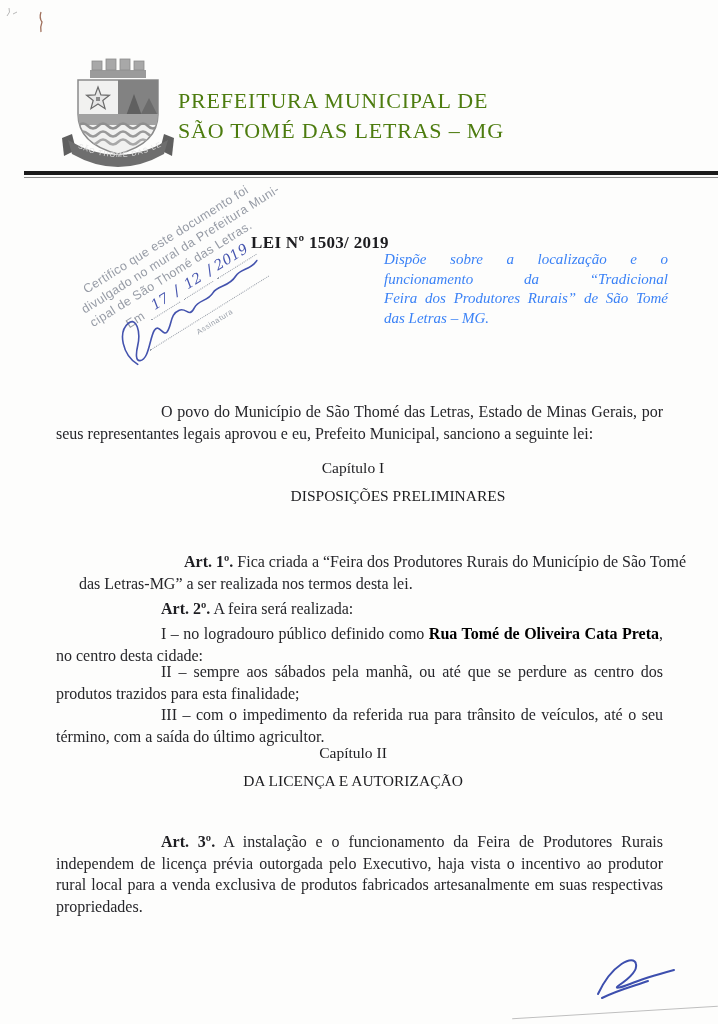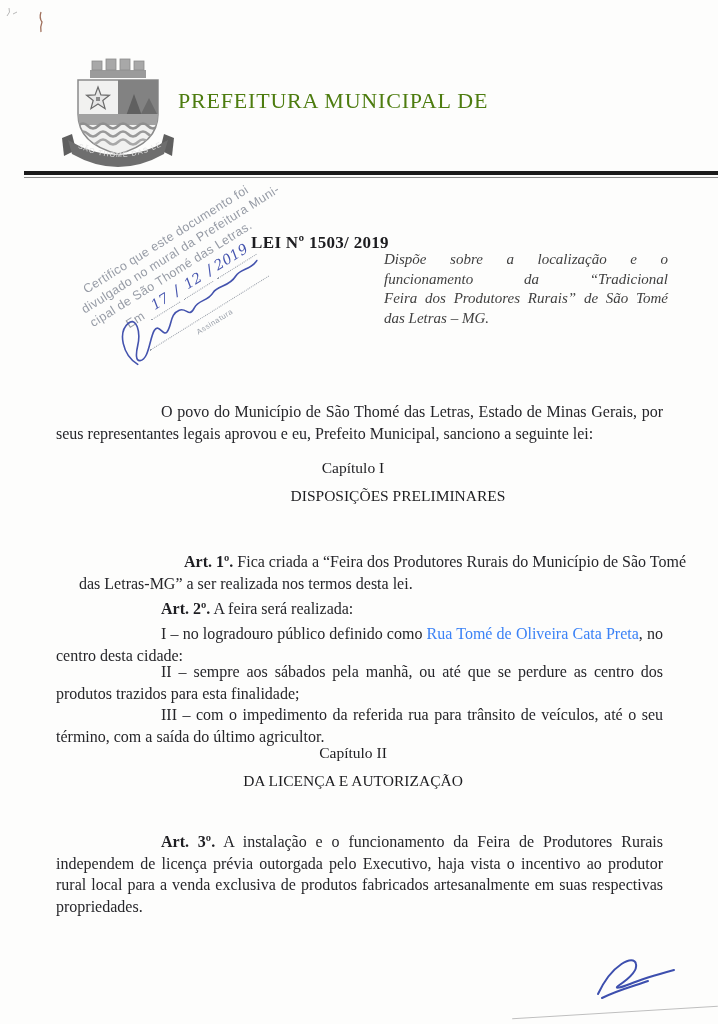--- a/index.html
+++ b/index.html
@@ -37,32 +37,32 @@
   .hand{color:#4453ae;font-style:italic;font-family:"DejaVu Serif", serif;
         font-size:14px;position:relative;top:-2px;}
   .hand-slash{color:#4453ae;font-size:16px;font-style:italic;position:relative;top:-1px;}
   .sig-area{position:relative;margin-left:36px;margin-top:14px;width:140px;}
   .sig-dotline{border-bottom:1.5px dotted #9aa0aa;height:10px;}
   .sig-caption{font-size:7.5px;letter-spacing:0.6px;text-align:center;margin-top:2px;color:#9aa0aa;}
   .sig-svg{position:absolute;left:-28px;top:-34px;}
   
   .ementa{
     position:absolute;left:384px;top:250px;width:284px;
-    font-style:italic;font-size:15px;line-height:19.5px;color:#404040;
+    font-style:italic;font-size:15px;line-height:19.5px;color:#3b82f6;
   }
   .ementa .jline{text-align:justify;text-align-last:justify;}
   .ementa .lastline{text-align:left;}
   
   .para{
     position:absolute;left:56px;width:607px;
     font-size:16px;line-height:21.5px;text-align:justify;
     text-indent:105px;color:#26262a;
   }
   .lead{font-weight:bold;color:#1e1e22;}
-  .hl{font-weight:normal;color:#3b82f6;}
+  .hl{font-weight:bold;color:#000000;}
   .chap{
     position:absolute;left:0;width:706px;text-align:center;
     font-weight:normal;font-size:15.5px;color:#1d1d20;
   }
   
   .rubric{position:absolute;left:590px;top:950px;}
   .scan-edge{
     position:absolute;left:512px;top:1012px;width:206px;height:1px;
     background:#bfbfbf;transform:rotate(-3.5deg);
   }
@@ -116,20 +116,21 @@
       <path d="M118,84 L108,80 L104,96 L116,102 z" fill="#5f5f5f"></path>
       <path d="M12,86 Q62,116 112,86 L108,100 Q62,126 16,100 z" fill="#6e6e6e"></path>
       <text font-family="Liberation Sans, sans-serif" font-size="7" fill="#e3e3e3" letter-spacing="1.2">
         <textPath href="#ribbonPath" startOffset="4">SÃO THOMÉ DAS LETRAS</textPath>
       </text>
     </g>
   </svg>
 
   <div class="org-title">
     <div>PREFEITURA MUNICIPAL DE</div>
+    <div>SÃO TOMÉ DAS LETRAS – MG</div>
   </div>
 
   <div class="head-rule"></div>
 
   <div class="law-title">LEI Nº 1503/ 2019</div>
 
   <div class="stamp">
     <div class="l1">Certifico que este documento foi</div>
     <div>divulgado no mural da Prefeitura Muni-</div>
     <div>cipal de São Thomé das Letras.</div>

